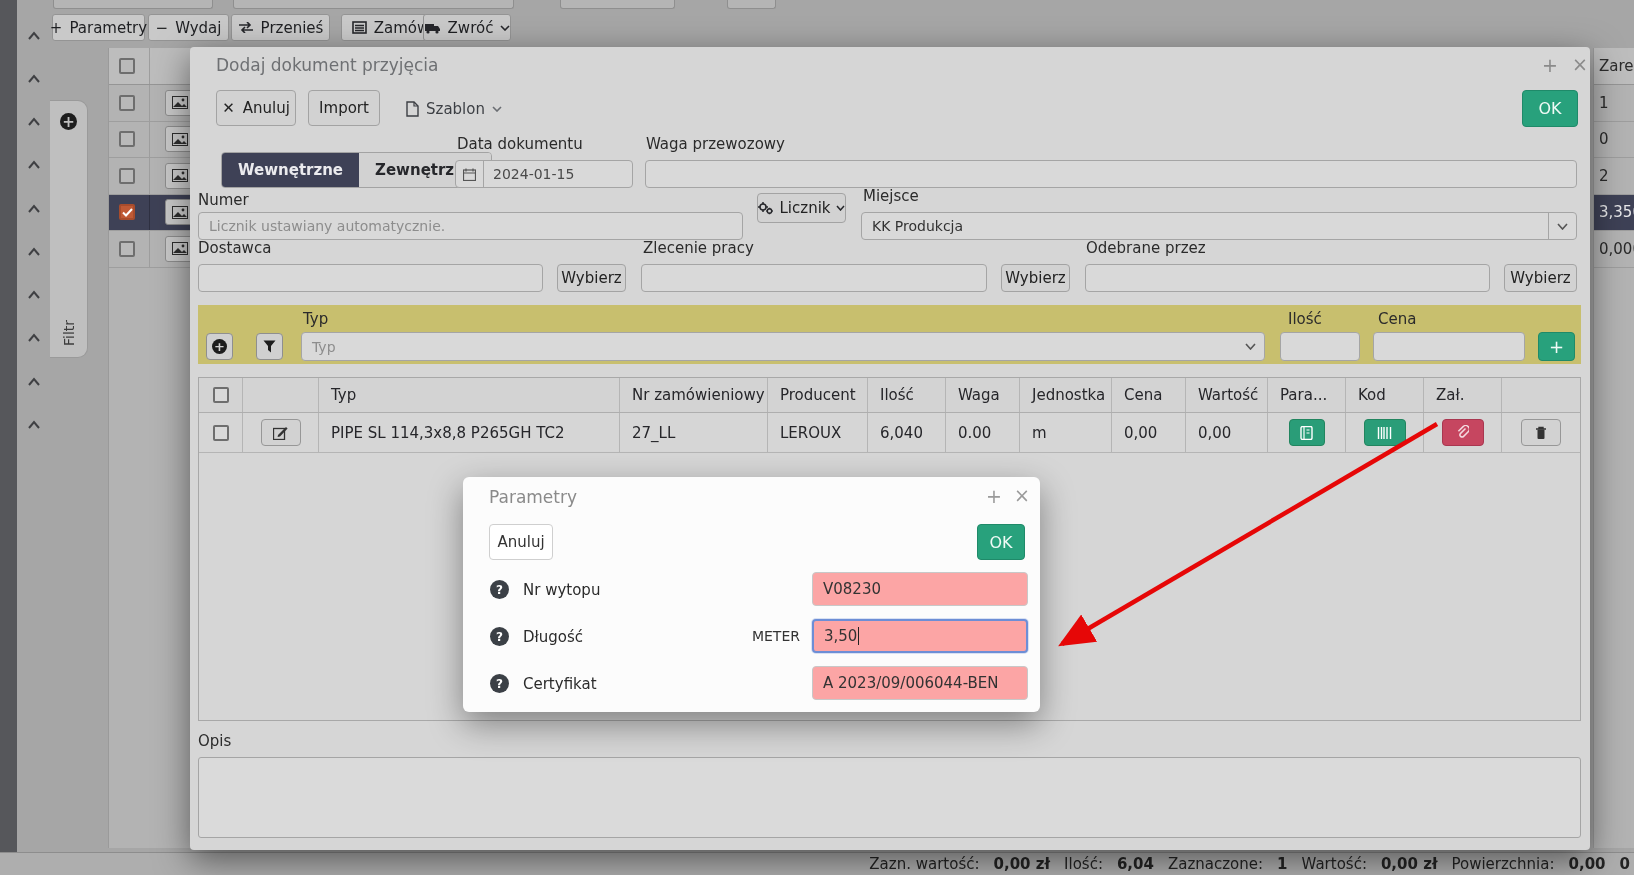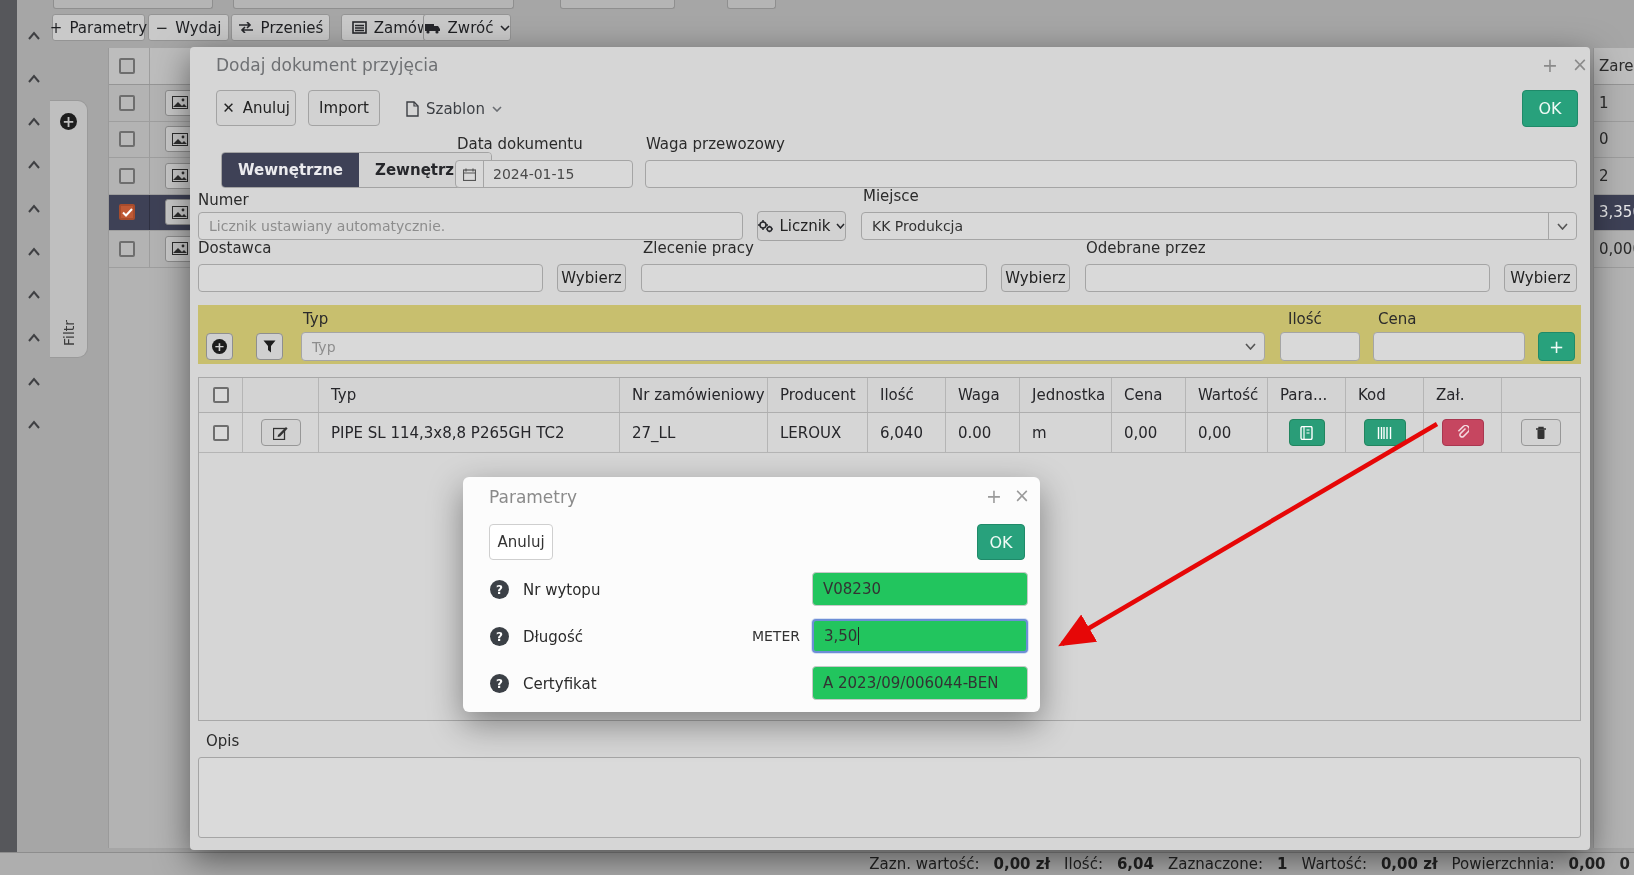--- a/index.html
+++ b/index.html
@@ -58,21 +58,21 @@
   .mini-green { background:#2a9d78; border:1px solid #22855f; }
   .mini-red { background:#c64660; border:1px solid #a93750; }
   .mini-gray { background:#d2d2d2; border:1px solid #979797; }
   .opis-area { left:8px; top:710px; width:1383px; height:81px; background:#dadada; border:1px solid #a5a5a5; border-radius:3px; resize:none; font-family:inherit; }
 
   
   .pmodal { left:463px; top:477px; width:577px; height:235px; background:#fcfcfc; border-radius:6px; box-shadow:0 12px 34px rgba(0,0,0,.4); z-index:20; }
   .pmodal .title { left:26px; top:10px; font-size:17px; color:#8a8a8a; position:absolute; }
   .p-btn { background:#fff; border:1px solid #cfcfcf; border-radius:4px; color:#333; display:flex; align-items:center; justify-content:center; }
   .q-ico { width:19px; height:19px; background:#3b4046; border-radius:50%; color:#fff; font-size:12px; font-weight:bold; display:flex; align-items:center; justify-content:center; }
-  .p-inp { position:absolute; left:349px; width:216px; height:34px; background:#22c55e; border:1px solid #c8c8c8; border-radius:4px; font-family:inherit; font-size:15px; color:#333; padding:0 10px; }
+  .p-inp { position:absolute; left:349px; width:216px; height:34px; background:#fca5a5; border:1px solid #c8c8c8; border-radius:4px; font-family:inherit; font-size:15px; color:#333; padding:0 10px; }
   .p-inp.focus { border:2px solid #6d8ed6; box-shadow:0 0 0 1px rgba(109,142,214,.25); display:flex; align-items:center; }
   .caret-bar { display:inline-block; width:1px; height:18px; background:#222; margin-left:1px; }
   .unit { position:absolute; width:60px; text-align:right; font-size:14px; color:#333; }
   svg { display:block; }
 </style>
 </head>
 <body>
 
 <div class="screen">
 
@@ -311,21 +311,21 @@
             <path d="M3 0.5v3M10 0.5v3M0.5 5h12" stroke="#555" stroke-width="1.2"></path>
           </svg>
         </span>
       <span style="padding-left:9px;color:#4a4a4a">2024-01-15</span>
       </div>
     <div class="abs lbl" style="left:456px;top:88px">Waga przewozowy</div>
     <input class="abs inp" style="left: 455px; top: 113px; width: 932px; height: 28px;">
 
     <div class="abs lbl" style="left:8px;top:144px">Numer</div>
     <input class="abs inp" style="left: 8px; top: 165px; width: 545px; height: 28px;" placeholder="Licznik ustawiany automatycznie.">
-    <div class="abs btn" style="left:567px;top:164px;width:89px;height:30px;gap:5px">
+    <div class="abs btn" style="left:567px;top:146px;width:89px;height:30px;gap:5px">
       <span>
           <svg width="16" height="13">
             <circle cx="5" cy="5" r="3" fill="none" stroke="#26272b" stroke-width="1.5"></circle>
             <path d="M5 0v2M5 8v2M0 5h2M8 5h2" stroke="#26272b" stroke-width="1.5"></path>
             <circle cx="11.5" cy="9" r="2.2" fill="none" stroke="#26272b" stroke-width="1.4"></circle>
             <path d="M11.5 5.7v1.6M11.5 10.7v1.6M8.2 9h1.6M13.2 9h1.6" stroke="#26272b" stroke-width="1.4"></path>
           </svg>
         </span>
       <span>Licznik</span>
       <span>
@@ -455,21 +455,21 @@
           <span class="mini-btn mini-gray" style="width:40px">
               <svg width="12" height="14">
                 <path d="M1 3h10M4 3V1.5h4V3" fill="none" stroke="#333" stroke-width="1.4"></path>
                 <rect x="2.5" y="3.5" width="7" height="9.5" rx="1" fill="#333"></rect>
               </svg>
             </span>
           </div>
       </div>
     </div>
 
-    <div class="abs lbl" style="left:16px;top:685px">Opis</div>
+    <div class="abs lbl" style="left:8px;top:685px">Opis</div>
     <textarea class="abs opis-area" style=""></textarea>
   </div>
 
   <div class="abs pmodal">
     <div class="title">Parametry</div>
     <div class="abs win-ico" style="left:523px;top:10px;color:#9a9a9a">+</div>
     <div class="abs win-ico" style="left:551px;top:9px;color:#9a9a9a">×</div>
     <div class="abs p-btn" style="left:26px;top:47px;width:64px;height:36px">Anuluj</div>
     <div class="abs btn-ok" style="left:514px;top:47px;width:48px;height:36px">OK</div>
 

